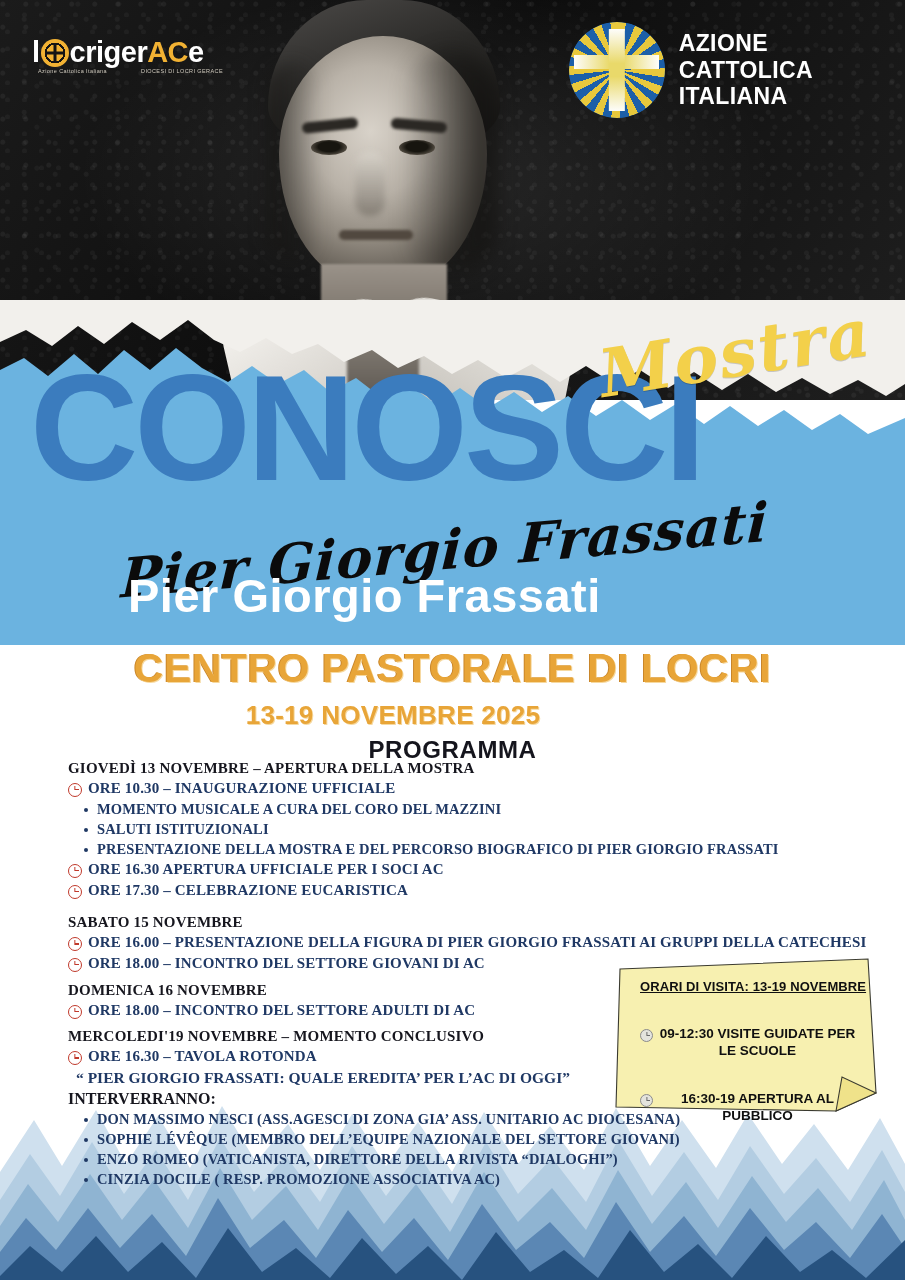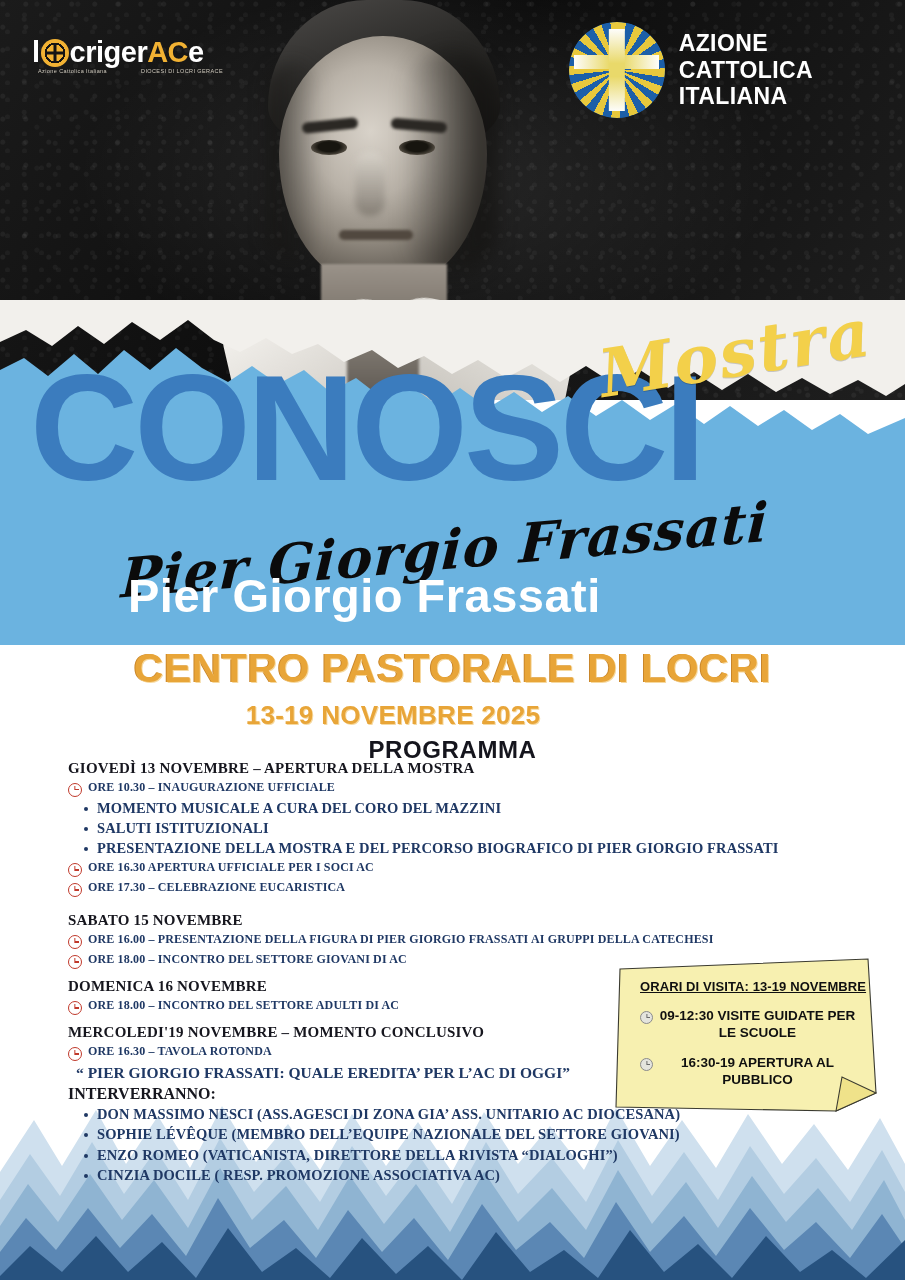--- a/index.html
+++ b/index.html
@@ -107,37 +107,37 @@
   .program{position:absolute;left:68px;top:760px;width:790px;z-index:6;}
   .day{font-family:"Liberation Serif",serif;font-weight:bold;font-size:15px;color:#16161e;
         letter-spacing:.2px;margin:0 0 3px 0;white-space:nowrap;}
   .day.sp{margin-top:15px;}
   .day.sp2{margin-top:9px;}
   .slot{display:flex;align-items:flex-start;gap:6px;margin:0 0 3px 0;}
   .clock{flex:0 0 auto;width:12px;height:12px;border:1.4px solid #c0392b;border-radius:50%;
         position:relative;margin-top:3px;background:transparent;}
   .clock::before{content:"";position:absolute;left:50%;top:2px;width:1.3px;height:4.4px;background:#c0392b;transform:translateX(-50%);}
   .clock::after{content:"";position:absolute;left:50%;top:5px;width:4px;height:1.3px;background:#c0392b;}
-  .slot-t{font-family:"Liberation Serif",serif;font-weight:bold;font-size:12px;color:#1f3864;
+  .slot-t{font-family:"Liberation Serif",serif;font-weight:bold;font-size:15px;color:#1f3864;
         letter-spacing:.15px;line-height:1.18;white-space:nowrap;}
   .sub{display:flex;align-items:flex-start;gap:9px;margin:0 0 3px 0;padding-left:16px;}
   .dot{flex:0 0 auto;width:4px;height:4px;border-radius:50%;background:#1f3864;margin-top:7px;}
   .sub-t{font-family:"Liberation Serif",serif;font-weight:bold;font-size:14.5px;color:#1f3864;
         letter-spacing:.1px;line-height:1.18;white-space:nowrap;}
   .plain{font-family:"Liberation Serif",serif;font-weight:bold;font-size:15.5px;color:#1f3864;
         margin:0 0 3px 0;padding-left:8px;white-space:nowrap;}
   .plain.hdr{color:#16161e;padding-left:0;font-size:16px;}
 
   
   .note{position:absolute;left:610px;top:955px;width:272px;height:160px;z-index:7;}
   .note svg{position:absolute;inset:0;}
   .note-in{position:absolute;left:30px;top:24px;width:218px;text-align:center;}
   .note-title{font-family:"Liberation Sans",sans-serif;font-weight:bold;font-size:13px;color:#101010;
         text-decoration:underline;letter-spacing:.1px;white-space:nowrap;}
-  .note-row{display:flex;align-items:flex-start;justify-content:center;gap:4px;margin-top:14px;}
+  .note-row{display:flex;align-items:flex-start;justify-content:center;gap:4px;margin-top:32px;}
   .note-clock{flex:0 0 auto;width:11px;height:11px;border-radius:50%;border:1.3px solid #8a8a8a;background:#e4e4dd;position:relative;margin-top:3px;}
   .note-clock::before{content:"";position:absolute;left:50%;top:2px;width:1.2px;height:4px;background:#6b6b6b;transform:translateX(-50%);}
   .note-clock::after{content:"";position:absolute;left:50%;top:4.6px;width:3.4px;height:1.2px;background:#6b6b6b;}
   .note-txt{font-family:"Liberation Sans",sans-serif;font-weight:bold;font-size:13.5px;color:#101010;line-height:1.24;text-align:center;}
 
   
   .mountains{position:absolute;left:0;bottom:0;width:905px;height:200px;z-index:3;}
   .mountains svg{display:block;width:905px;height:200px;}
 </style>
 </head>

